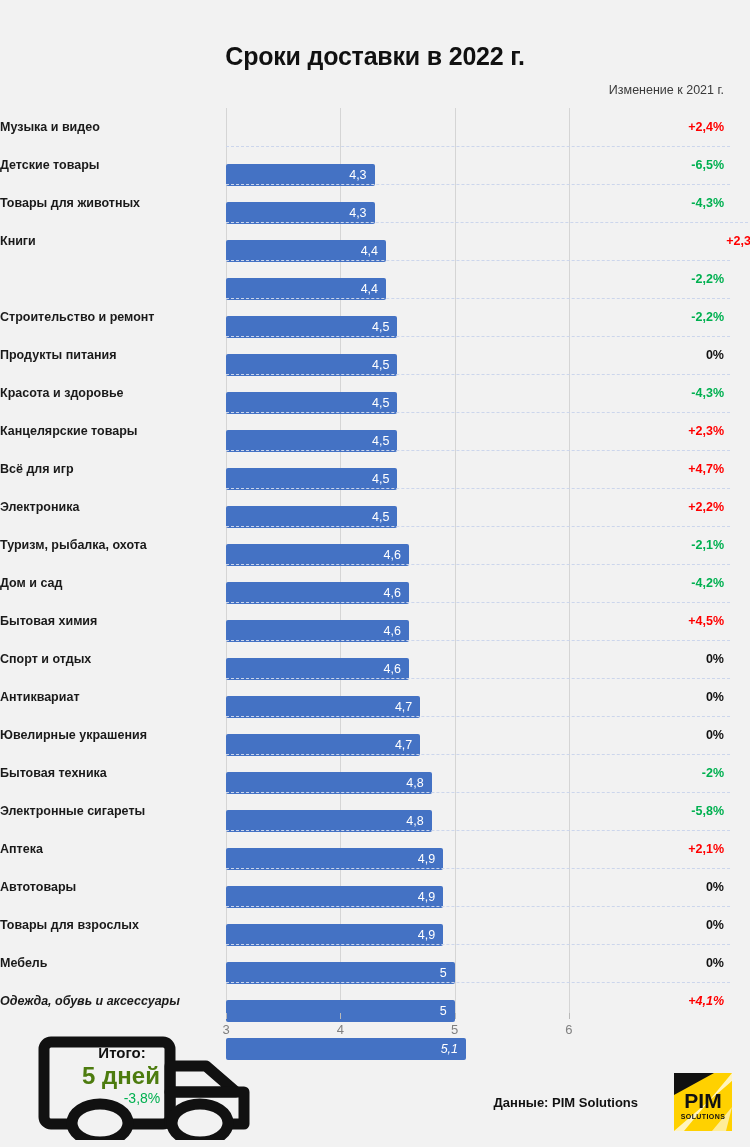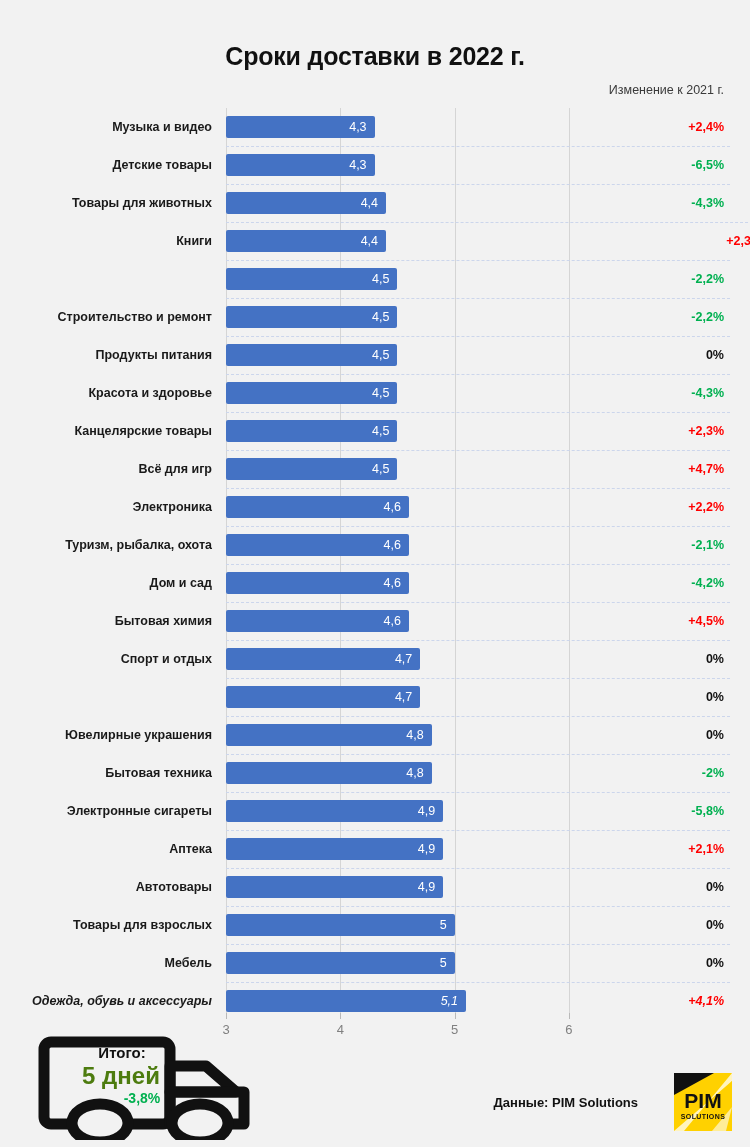--- a/index.html
+++ b/index.html
@@ -70,37 +70,37 @@
     height: 0;
     border-top: 1px dashed #ccd6ec;
   }
   .cat-label {
     position: absolute;
     left: 0;
     top: 0;
     width: 212px;
     height: 38px;
     line-height: 38px;
-    text-align: right;
     font-size: 12.5px;
     font-weight: bold;
     color: #1a1a1a;
     white-space: nowrap;
   }
   .bar-wrap {
     position: absolute;
     left: 226px;
     top: 8px;
     height: 22px;
   }
   .bar {
     height: 22px;
     background: #4472c4;
     border-radius: 2px;
     position: relative;
+    margin-top: 48px;
   }
   .bar-value {
     position: absolute;
     right: 8px;
     top: 0;
     height: 22px;
     line-height: 22px;
     font-size: 12.5px;
     color: #ffffff;
     white-space: nowrap;
@@ -172,21 +172,21 @@
     font-weight: bold;
     color: #4d7c0f;
   }
   #truck-total-change {
     position: absolute;
     left: 92px;
     top: 1090px;
     width: 100px;
     text-align: center;
     font-size: 14px;
-    font-weight: bold;
+    font-weight: normal;
     color: #00b050;
   }
 
   
   #source-note {
     position: absolute;
     right: 112px;
     top: 1095px;
     font-size: 13px;
     font-weight: bold;
@@ -369,20 +369,21 @@
       <div class="cat-label">Спорт и отдых</div>
       <div class="bar-wrap" style="width: 194.31px;">
         <div class="bar" style="background: rgb(68, 114, 196);">
           <span class="bar-value">4,7</span>
         </div>
       </div>
       <div class="change flat">0%</div>
     </div>
     <div class="row" style="top: 570px;">
       <div class="row-sep"></div>
+      <div class="cat-label">Антиквариат</div>
       <div class="bar-wrap" style="width: 194.31px;">
         <div class="bar" style="background: rgb(68, 114, 196);">
           <span class="bar-value">4,7</span>
         </div>
       </div>
       <div class="change flat">0%</div>
     </div>
     <div class="row" style="top: 608px;">
       <div class="row-sep"></div>
       <div class="cat-label">Ювелирные украшения</div>

